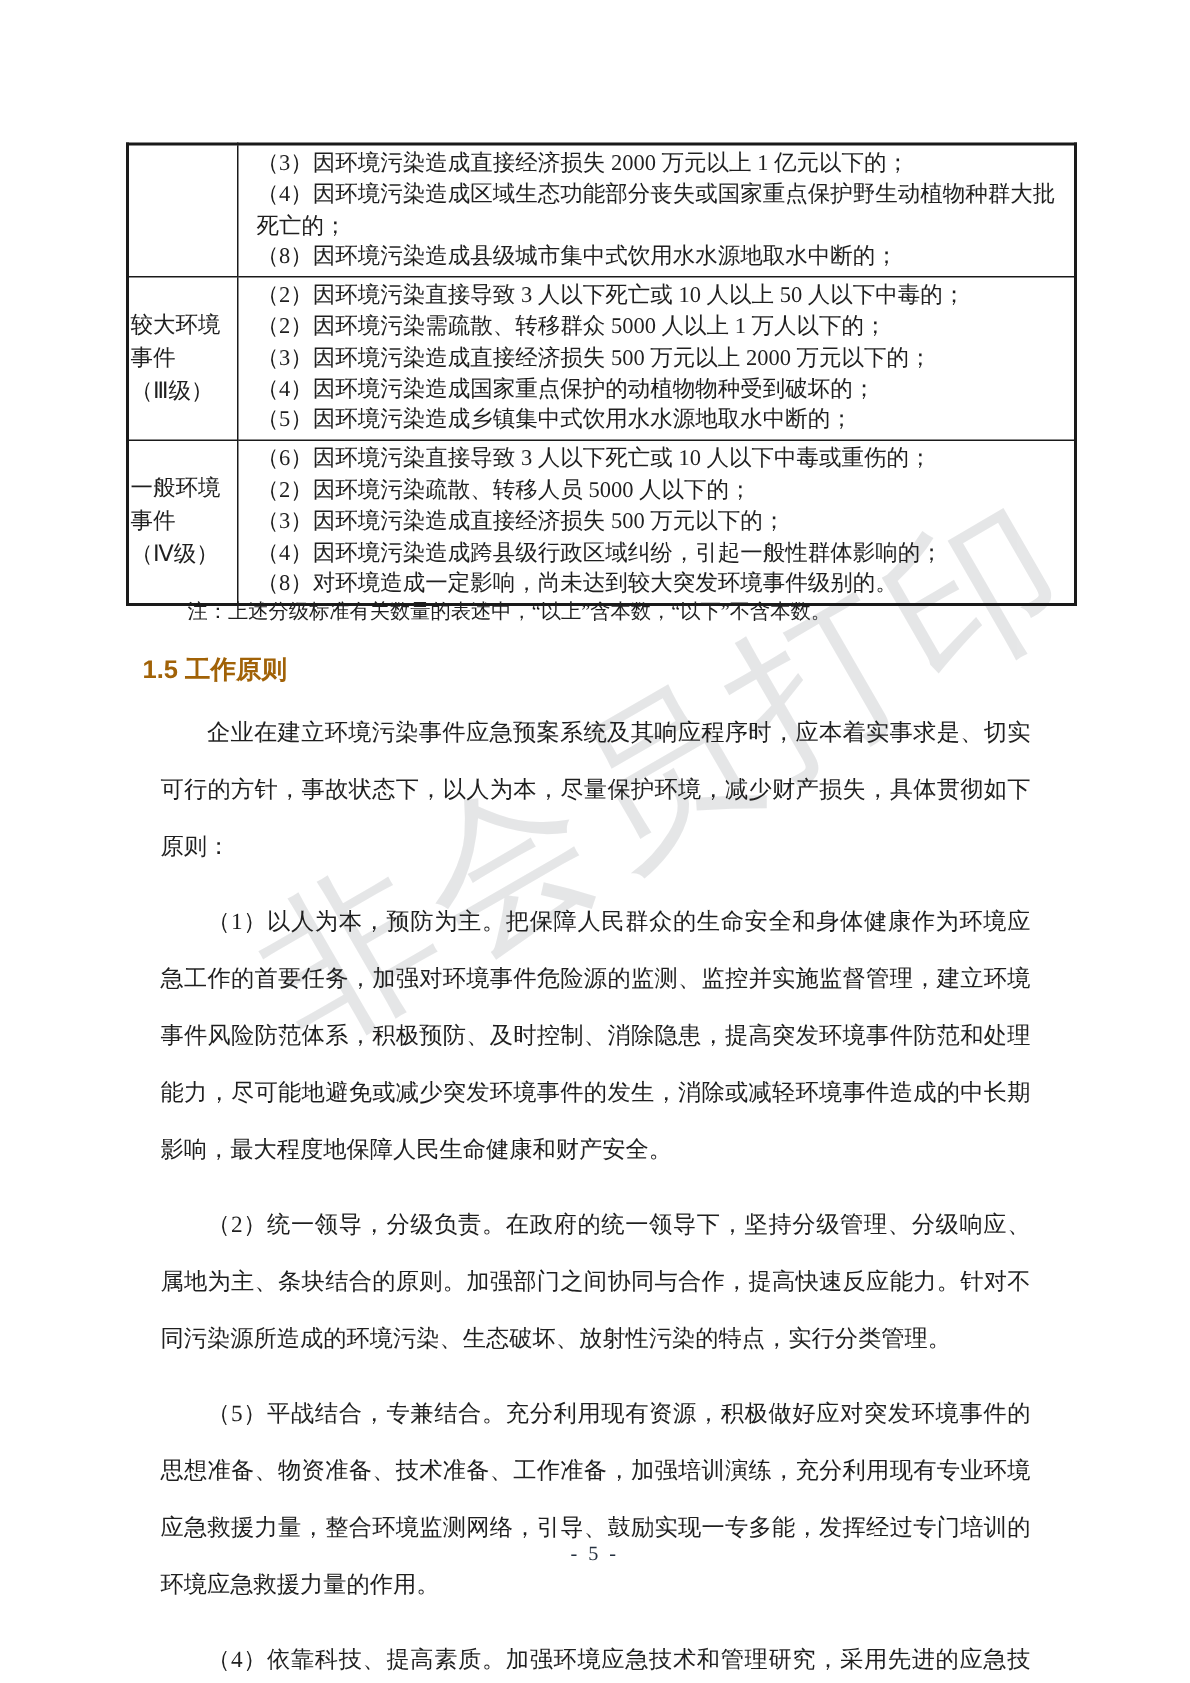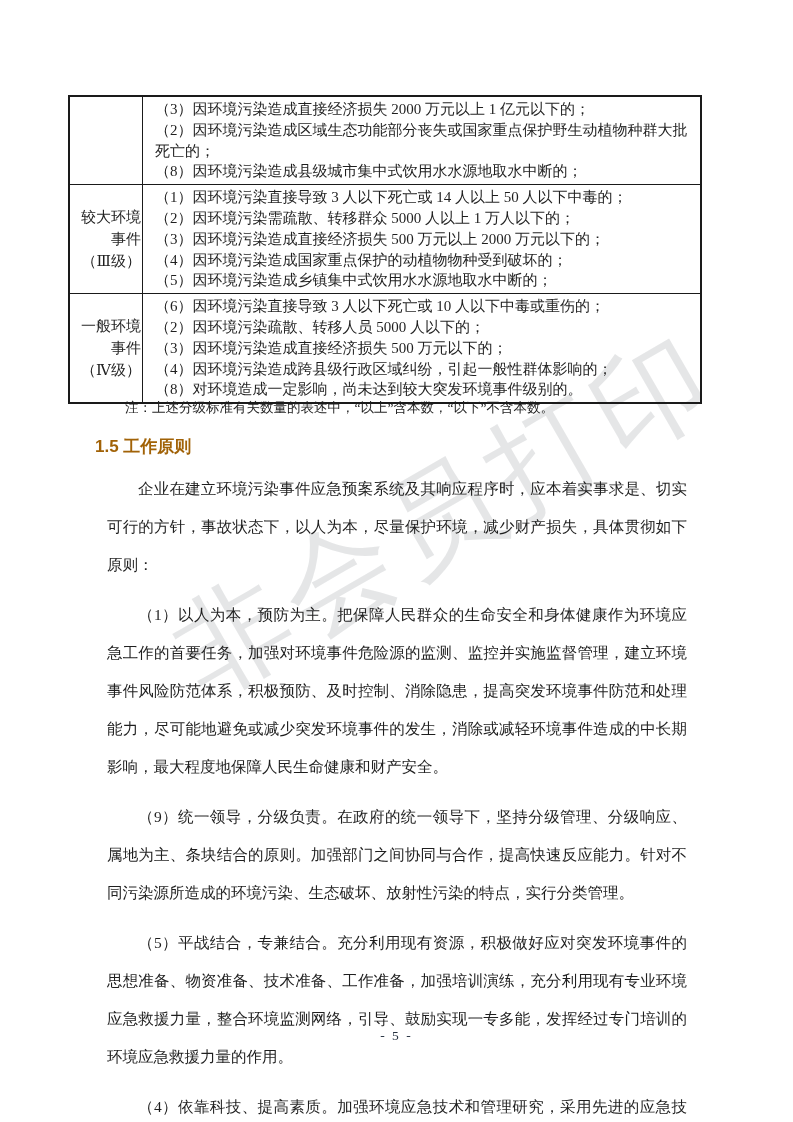--- a/index.html
+++ b/index.html
@@ -26,37 +26,38 @@
     opacity: 0.22;
     white-space: nowrap;
     transform: rotate(-30deg);
     transform-origin: 0 0;
     z-index: 0;
     pointer-events: none;
   }
   
   .grade-table {
     position: absolute;
-    left: 68px; top: 95px;
+    left: 84px; top: 95px;
     width: 634px;
     border-collapse: collapse;
     border: 2px solid #1a1a1a;
     z-index: 1;
     table-layout: fixed;
   }
   .grade-table td {
     border: 1px solid #1a1a1a;
     font-size: 15px;
     vertical-align: middle;
   }
   .label-cell {
     width: 70px;
-    text-align: right;
+    text-align: left;
     line-height: 22px;
     padding: 2px 1px;
+    font-family: Liberation Serif, serif;
   }
   .items-cell {
     padding: 2px 6px 2px 12px;
     line-height: 20.8px;
     vertical-align: top;
   }
   .items-cell .item { text-align: left; }
   
   .content {
     position: absolute;
@@ -101,32 +102,32 @@
 <div class="page">
 
   <div class="watermark">非会员打印</div>
 
   <table class="grade-table">
     <tbody>
         <tr>
       <td class="label-cell"></td>
       <td class="items-cell">
         <div class="item">（3）因环境污染造成直接经济损失 2000 万元以上 1 亿元以下的；</div>
-        <div class="item">（2）因环境污染造成区域生态功能部分丧失或国家重点保护野生动植物种群大批死亡的；</div>
+        <div class="item">（4）因环境污染造成区域生态功能部分丧失或国家重点保护野生动植物种群大批死亡的；</div>
         <div class="item">（8）因环境污染造成县级城市集中式饮用水水源地取水中断的；</div>
       </td>
     </tr>
     <tr>
       <td class="label-cell">
         <div>较大环境</div>
         <div>事件</div>
         <div>（Ⅲ级）</div>
       </td>
       <td class="items-cell">
-        <div class="item">（1）因环境污染直接导致 3 人以下死亡或 14 人以上 50 人以下中毒的；</div>
+        <div class="item">（2）因环境污染直接导致 3 人以下死亡或 10 人以上 50 人以下中毒的；</div>
         <div class="item">（2）因环境污染需疏散、转移群众 5000 人以上 1 万人以下的；</div>
         <div class="item">（3）因环境污染造成直接经济损失 500 万元以上 2000 万元以下的；</div>
         <div class="item">（4）因环境污染造成国家重点保护的动植物物种受到破坏的；</div>
         <div class="item">（5）因环境污染造成乡镇集中式饮用水水源地取水中断的；</div>
       </td>
     </tr>
     <tr>
       <td class="label-cell">
         <div>一般环境</div>
         <div>事件</div>
@@ -141,20 +142,20 @@
       </td>
     </tr>
   </tbody>
     </table>
 
   <div class="content">
     <p class="note">注：上述分级标准有关数量的表述中，“以上”含本数，“以下”不含本数。</p>
     <h2 class="heading">1.5 工作原则</h2>
     <p class="para">企业在建立环境污染事件应急预案系统及其响应程序时，应本着实事求是、切实可行的方针，事故状态下，以人为本，尽量保护环境，减少财产损失，具体贯彻如下原则：</p>
     <p class="para">（1）以人为本，预防为主。把保障人民群众的生命安全和身体健康作为环境应急工作的首要任务，加强对环境事件危险源的监测、监控并实施监督管理，建立环境事件风险防范体系，积极预防、及时控制、消除隐患，提高突发环境事件防范和处理能力，尽可能地避免或减少突发环境事件的发生，消除或减轻环境事件造成的中长期影响，最大程度地保障人民生命健康和财产安全。</p>
-    <p class="para">（9）统一领导，分级负责。在政府的统一领导下，坚持分级管理、分级响应、属地为主、条块结合的原则。加强部门之间协同与合作，提高快速反应能力。针对不同污染源所造成的环境污染、生态破坏、放射性污染的特点，实行分类管理。</p>
+    <p class="para">（2）统一领导，分级负责。在政府的统一领导下，坚持分级管理、分级响应、属地为主、条块结合的原则。加强部门之间协同与合作，提高快速反应能力。针对不同污染源所造成的环境污染、生态破坏、放射性污染的特点，实行分类管理。</p>
     <p class="para">（5）平战结合，专兼结合。充分利用现有资源，积极做好应对突发环境事件的思想准备、物资准备、技术准备、工作准备，加强培训演练，充分利用现有专业环境应急救援力量，整合环境监测网络，引导、鼓励实现一专多能，发挥经过专门培训的环境应急救援力量的作用。</p>
     <p class="para">（4）依靠科技、提高素质。加强环境应急技术和管理研究，采用先进的应急技术及设施，避免次生、衍生环境事件发生。加强对员工、相关方环境应急知识宣传和员工技能培训教育，提高自救、互救和应对环境突发事件的能力。</p>
   </div>
 
   <div class="pageno">- 5 -</div>
 
 </div>
 
 </body></html>

